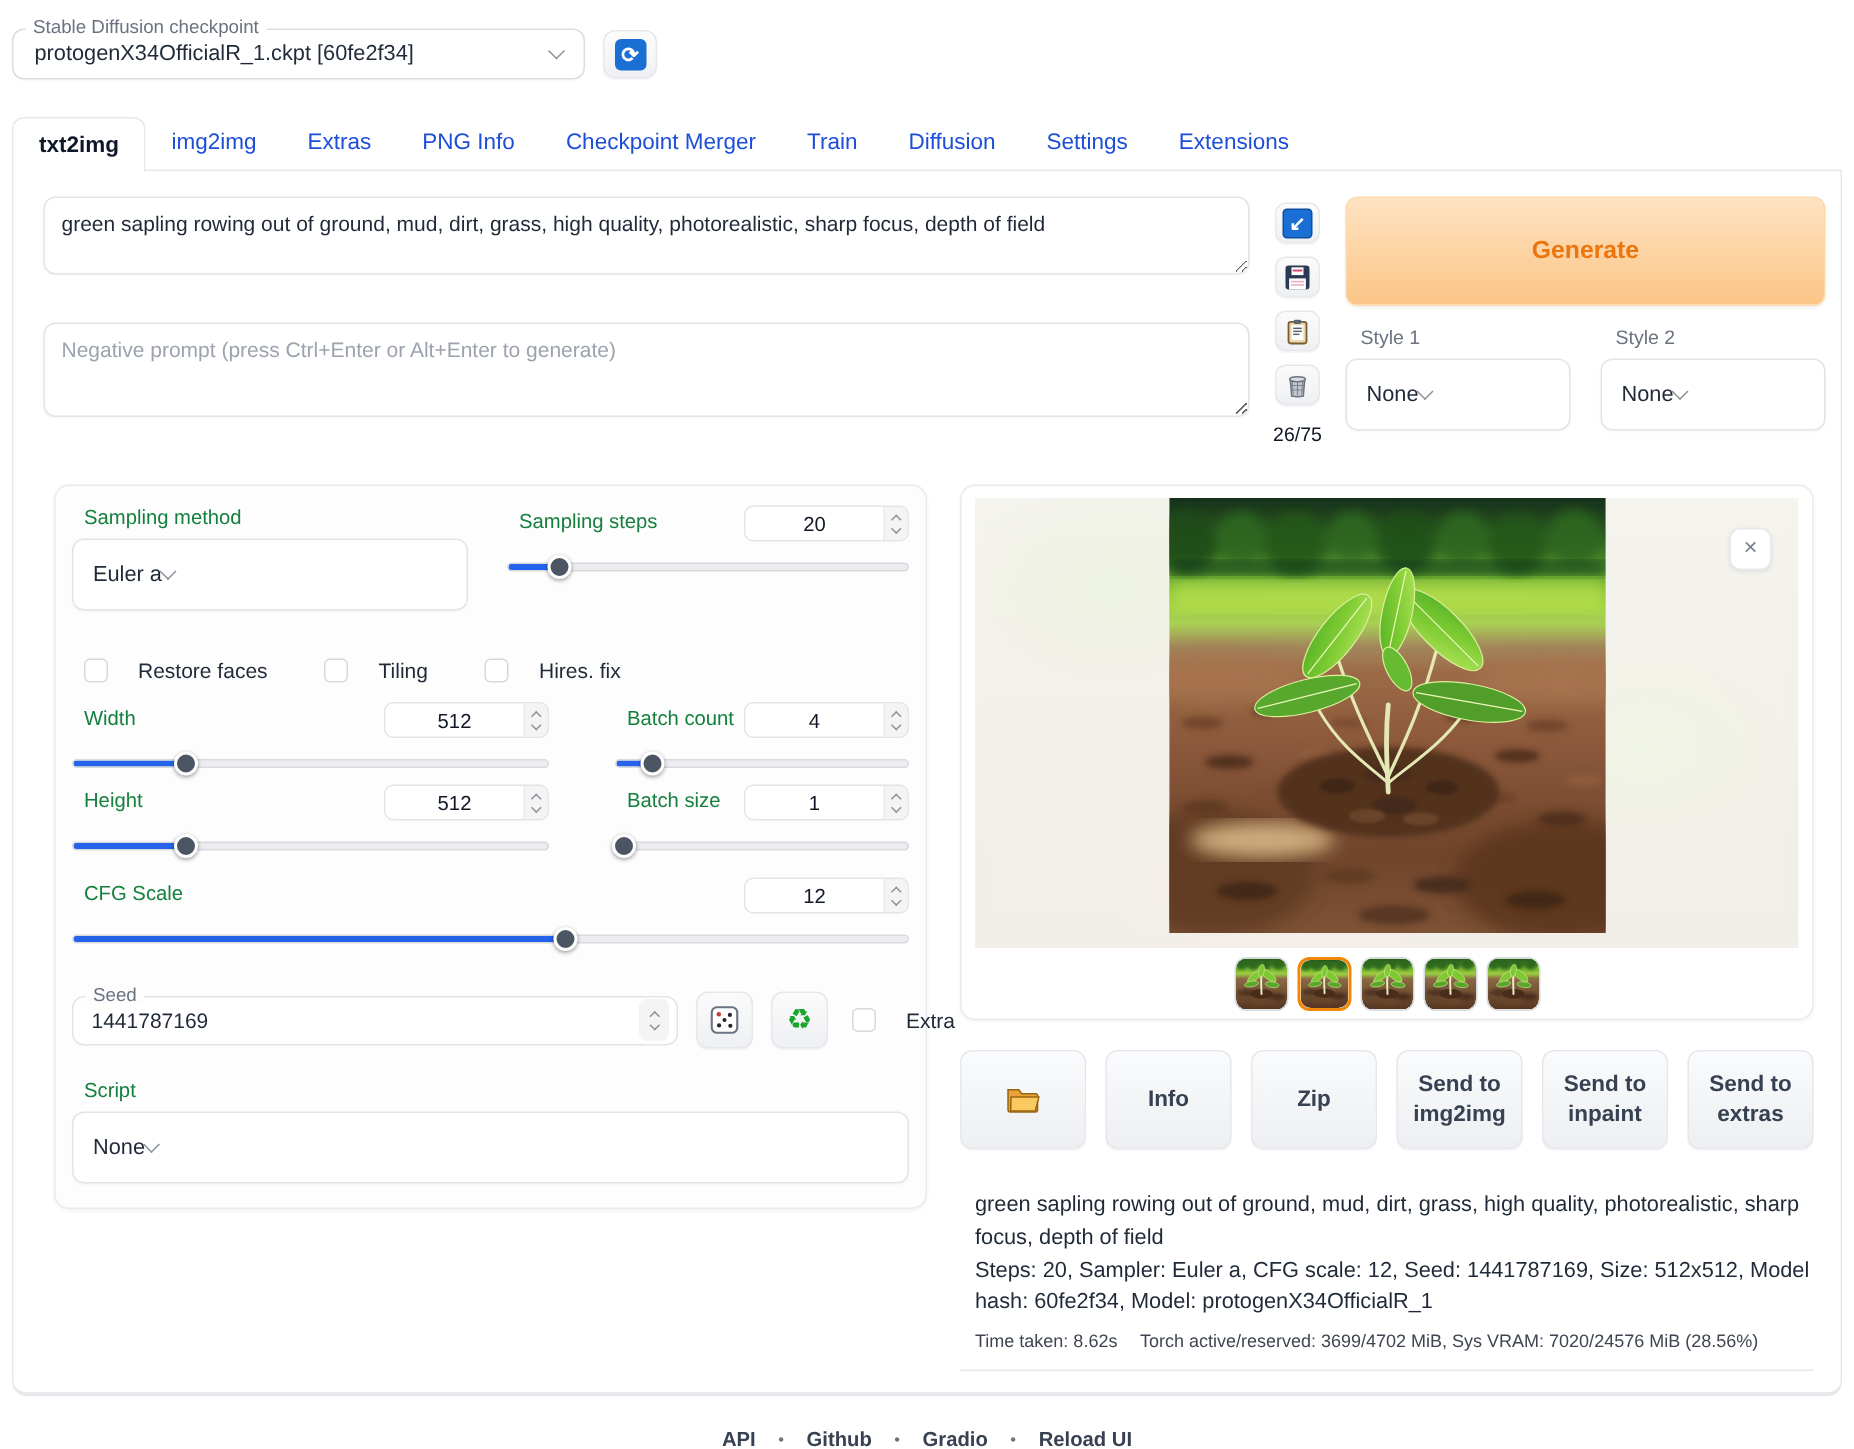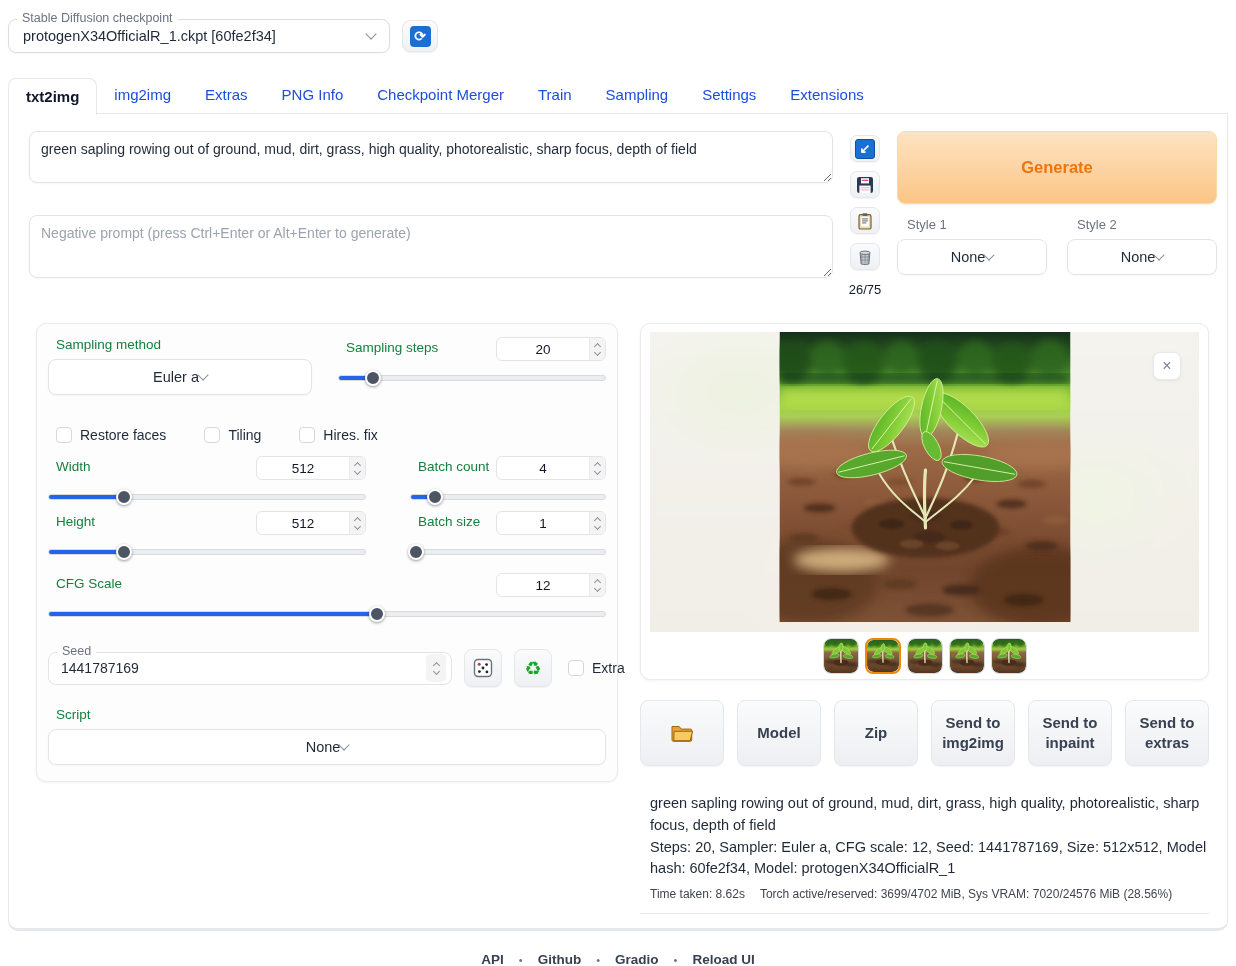--- a/index.html
+++ b/index.html
@@ -48,21 +48,21 @@
   .tool-btn { width: 30px; height: 27px; border: 1px solid #e5e7eb; border-radius: 7px; background: linear-gradient(#fbfbfc,#eef0f3); display: flex; align-items: center; justify-content: center; cursor: pointer; box-shadow: 0 1px 1px rgba(0,0,0,.05); }
   .paste-glyph { width: 20px; height: 20px; background: #1a6fd4; border: 1px solid #0f4f9e; border-radius: 3px; color: #fff; font-size: 13px; font-weight: bold; display: flex; align-items: center; justify-content: center; }
   .recycle-glyph { color: #17a62a; font-size: 19px; line-height: 1; }
   .counter { font-size: 13px; color: #111827; margin-top: 3px; }
 
   .gen-col { width: 320px; flex: none; display: flex; flex-direction: column; }
   .generate-btn { height: 73px; width: 100%; border: 1px solid #fcd9ab; border-radius: 8px; background: linear-gradient(180deg, #fee3c2 0%, #fbc586 100%); color: #ed750e; font-weight: 700; font-size: 16.5px; font-family: "Liberation Sans", sans-serif; cursor: pointer; box-shadow: 0 1px 2px rgba(0,0,0,.06); }
   .styles-row { display: flex; gap: 20px; margin-top: 13px; }
   .style-group { flex: 1; }
   .plain-label { display: block; font-size: 13px; color: #6b7280; margin: 0 0 7px 10px; }
-  .select { height: 36px; border: 1px solid #e3e4e8; border-radius: 8px; background: #fff; display: flex; align-items: center; justify-content: center; padding: 0 13px; font-size: 14.5px; color: #1f2937; cursor: pointer; box-shadow: 0 1px 2px rgba(0,0,0,.03); }
+  .select { height: 48px; border: 1px solid #e3e4e8; border-radius: 8px; background: #fff; display: flex; align-items: center; justify-content: flex-start; padding: 0 13px; font-size: 14.5px; color: #1f2937; cursor: pointer; box-shadow: 0 1px 2px rgba(0,0,0,.03); }
 
   
   .midrow { display: flex; gap: 22px; margin: 26px 8px 0 17px; align-items: flex-start; }
 
   .settings-panel { width: 582px; flex: none; border: 1px solid #e9eaee; border-radius: 10px; background: #fdfdfe; box-shadow: 0 1px 3px rgba(0,0,0,.05); padding: 13px 11px 16px; }
   .settings-panel .plain-label { margin-left: 8px; font-size: 13.5px; color: #15803d; }
   .row-sampling { display: flex; gap: 26px; }
   .samp-method { width: 264px; flex: none; }
   .samp-right { flex: 1; }
   .num-row { display: flex; justify-content: space-between; align-items: flex-start; }
@@ -73,21 +73,21 @@
   .sp { width: 5px; height: 5px; border-right: 1.4px solid #8b909a; border-bottom: 1.4px solid #8b909a; }
   .sp.up { transform: rotate(-135deg); margin-bottom: -1px; }
   .sp.dn { transform: rotate(45deg); margin-top: -1px; }
 
   .slider { position: relative; height: 17px; cursor: pointer; margin-top: 7px; }
   .track { position: absolute; left: 0; right: 0; top: 6px; height: 6px; background: #ecedf0; border: 1px solid #d9dade; border-radius: 4px; overflow: hidden; }
   .fill { height: 100%; background: #2563eb; }
   .knob { position: absolute; top: 1px; width: 16px; height: 16px; border-radius: 50%; background: #4b5563; border: 2px solid #fff; box-shadow: 0 1px 3px rgba(0,0,0,.4); margin-left: -8px; }
 
   .checks { display: flex; gap: 38px; margin: 32px 0 13px 8px; }
-  .check { display: flex; align-items: flex-end; gap: 8px; font-size: 14px; color: #1f2937; cursor: pointer; }
+  .check { display: flex; align-items: flex-end; gap: 20px; font-size: 14px; color: #1f2937; cursor: pointer; }
   .cb { width: 16px; height: 16px; border: 1.5px solid #d4d7dd; border-radius: 4px; background: #fff; flex: none; }
 
   .dims { display: grid; grid-template-columns: 318px 1fr; column-gap: 44px; row-gap: 6px; }
   .cfg { margin-top: 13px; }
   .seed-row { display: flex; align-items: center; gap: 12px; margin-top: 27px; }
   .seed-box { position: relative; flex: 0 0 404px; height: 33px; border: 1px solid #e3e4e8; border-radius: 8px; background: #fff; display: flex; align-items: center; cursor: text; }
   .seed-box > .legend { position: absolute; top: -9px; left: 8px; padding: 0 5px; font-size: 12.5px; color: #6b7280; background: #fdfdfe; }
   .seed-val { flex: 1; padding: 0 12px; font-size: 14px; color: #1f2937; }
   .seed-spin { width: 20px; height: 28px; margin-right: 5px; background: #f4f4f5; border-radius: 5px; flex: none; display: flex; flex-direction: column; align-items: center; justify-content: center; gap: 3px; cursor: pointer; }
   .tool-lg { width: 38px; height: 38px; border: 1px solid #e5e7eb; border-radius: 8px; background: linear-gradient(#fbfbfc,#eef0f3); display: flex; align-items: center; justify-content: center; cursor: pointer; flex: none; box-shadow: 0 1px 1px rgba(0,0,0,.05); }
@@ -140,21 +140,21 @@
     </div>
   </div>
 
   <div class="tabbar">
     <div class="tab active">txt2img</div>
     <div class="tab">img2img</div>
     <div class="tab">Extras</div>
     <div class="tab">PNG Info</div>
     <div class="tab">Checkpoint Merger</div>
     <div class="tab">Train</div>
-    <div class="tab">Sampling</div>
+    <div class="tab">Diffusion</div>
     <div class="tab">Settings</div>
     <div class="tab">Extensions</div>
   </div>
 
   <div class="main">
 
     <div class="toprow">
       <div class="prompt-col">
         <textarea class="ta ta-prompt" spellcheck="false" style="">green sapling rowing out of ground, mud, dirt, grass, high quality, photorealistic, sharp focus, depth of field</textarea>
         <textarea class="ta ta-negative" spellcheck="false" placeholder="Negative prompt (press Ctrl+Enter or Alt+Enter to generate)" style=""></textarea>
@@ -585,21 +585,21 @@
           </div>
         </div>
 
         <div class="out-btns">
           <button class="out-btn">
             <svg width="24" height="20" viewBox="0 0 24 20">
               <path d="M2,3.5 h7.2 l2,2.6 h9.3 a1.2,1.2 0 0 1 1.2,1.2 v9.5 a1.5,1.5 0 0 1 -1.5,1.5 h-16.7 a1.5,1.5 0 0 1 -1.5,-1.5 Z" fill="#e9a23b" stroke="#99660e" stroke-width="1"></path>
               <path d="M4,8.3 h18.6 l-2.4,9.4 h-16.4 Z" fill="#f8ca5f" stroke="#99660e" stroke-width="1"></path>
             </svg>
           </button>
-          <button class="out-btn">Model</button>
+          <button class="out-btn">Info</button>
           <button class="out-btn">Zip</button>
           <button class="out-btn">Send to img2img</button>
           <button class="out-btn">Send to inpaint</button>
           <button class="out-btn">Send to extras</button>
         </div>
 
         <div class="gen-info">
           <div>green sapling rowing out of ground, mud, dirt, grass, high quality, photorealistic, sharp focus, depth of field</div>
           <div>Steps: 20, Sampler: Euler a, CFG scale: 12, Seed: 1441787169, Size: 512x512, Model hash: 60fe2f34, Model: protogenX34OfficialR_1</div>
           <div class="time-line">

